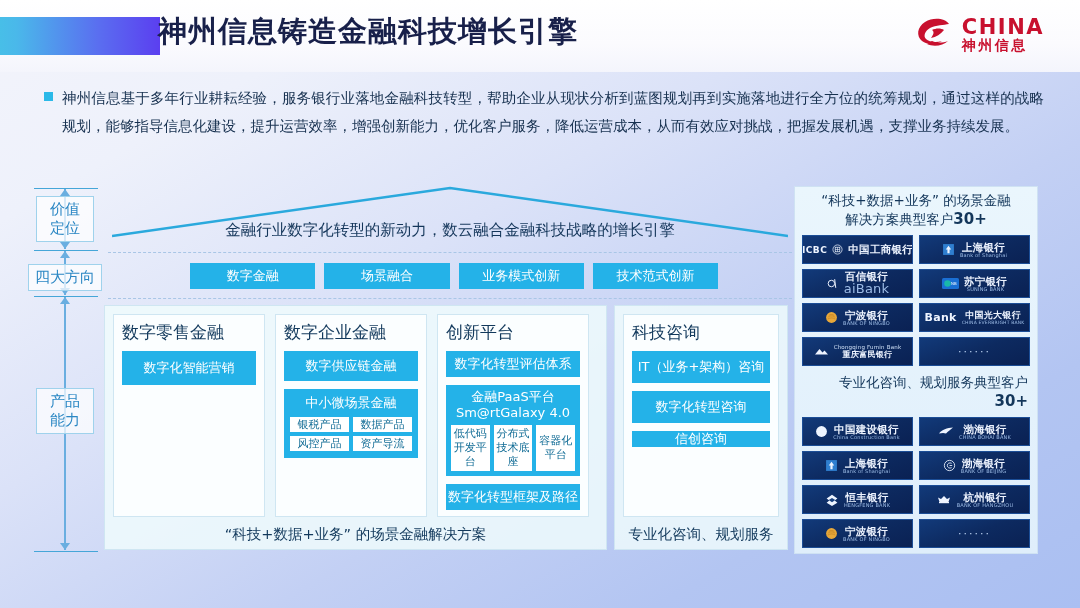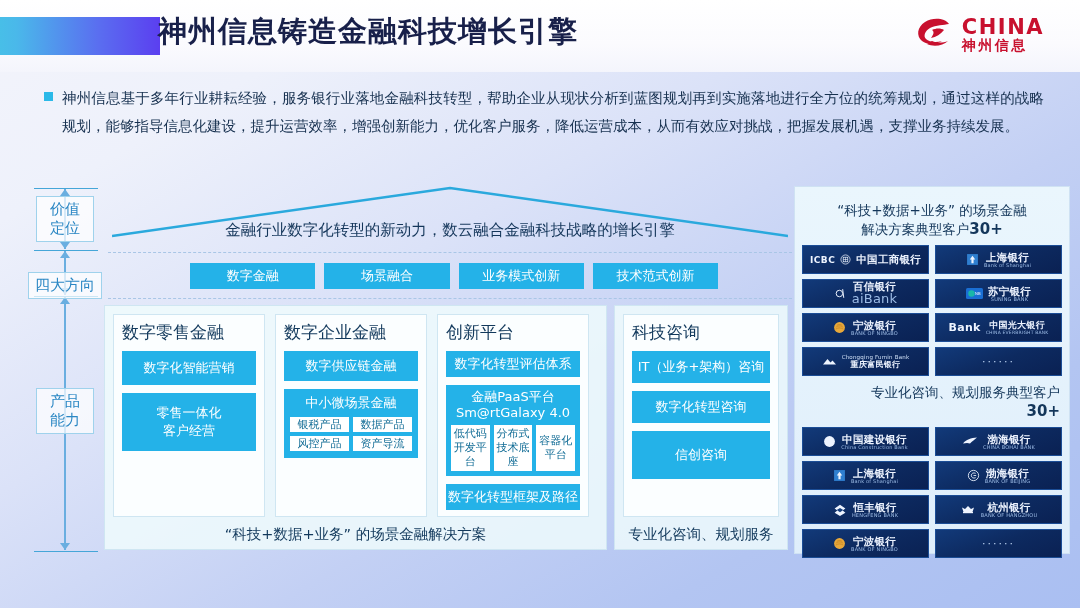--- a/index.html
+++ b/index.html
@@ -67,23 +67,23 @@
   #paas-grid { display:flex; gap:4px; margin-top:4px; }
   .paas-cell { flex:1; background:#ffffff; color:#106b95; font-size:11px; line-height:14px;
      text-align:center; padding:2px 1px; display:flex; align-items:center; justify-content:center; }
 
   #sme { background:#24b2e8; padding:5px 6px 7px; }
   #sme-title { color:#ffffff; font-size:13px; text-align:center; margin-bottom:5px; }
   #sme-grid { display:grid; grid-template-columns:1fr 1fr; gap:4px; }
   .sme-cell { background:#ffffff; color:#106b95; font-size:11px; text-align:center; padding:0 1px; }
 
   
-  #cust-panel { position:absolute; left:794px; top:186px; width:276px; height:368px;
+  #cust-panel { position:absolute; left:794px; top:186px; width:244px; height:368px;
      background:linear-gradient(180deg,#eaf6fd 0%,#dfeefb 100%); border:1px solid #cfe2f3;
-     padding:10px 7px; }
+     padding:0 7px; }
   .cust-head { font-size:13.5px; line-height:19px; color:#13365a; text-align:center; padding:4px 2px 6px; }
   .cust-head b { font-size:15px; }
   .logo-grid { display:grid; grid-template-columns:1fr 1fr; gap:5px 6px; }
   .logo-cell { height:29px; background:linear-gradient(160deg,#123a7a 0%,#0d2a60 50%,#0a2153 100%);
      border:1px solid #1b4d96; display:flex; align-items:center; justify-content:center; gap:5px;
      padding:0 4px; overflow:hidden; }
   .logo-cn { color:#eef4ff; font-size:10.5px; font-weight:bold; white-space:nowrap; letter-spacing:.3px; }
   .logo-en { color:#9dbce6; font-size:5px; white-space:nowrap; letter-spacing:.2px; }
   .logo-stack { display:flex; flex-direction:column; align-items:center; line-height:1.15; }
   .logo-mark-s { flex:none; display:flex; align-items:center; justify-content:center; }
@@ -119,21 +119,21 @@
 <div class="axis-line" style="top:551px;"></div>
 
 <div class="axis-arrow" style="top:189px; height:60px;"></div>
 <div class="axis-arrow" style="top:251px; height:44px;"></div>
 <div class="axis-arrow" style="top:297px; height:253px;"></div>
 
 <div class="axis-label" style="left:36px; top:196px; width:58px;">
   <div>价值</div>
   <div>定位</div>
 </div>
-<div class="axis-label" style="left:28px; top:272px; width:74px;">四大方向</div>
+<div class="axis-label" style="left:28px; top:264px; width:74px;">四大方向</div>
 <div class="axis-label" style="left:36px; top:388px; width:58px;">
   <div>产品</div>
   <div>能力</div>
 </div>
 
 <svg id="roof" viewBox="0 0 676 52" preserveAspectRatio="none">
   <polyline points="0,50 338,2 676,50" fill="none" stroke="#2aa9dd" stroke-width="2.5"></polyline>
 </svg>
 <div id="vision-text">金融行业数字化转型的新动力，数云融合金融科技战略的增长引擎</div>
 <div id="dash1"></div>
@@ -144,24 +144,20 @@
   <div class="pill">场景融合</div>
   <div class="pill">业务模式创新</div>
   <div class="pill">技术范式创新</div>
 </div>
 
 <div id="prod-left">
 
   <div class="col" style="left:8px; width:152px;">
     <div class="col-title">数字零售金融</div>
     <div class="blue-box" style="height:34px;">数字化智能营销</div>
-    <div class="blue-box" style="height:58px; flex-direction:column;">
-      <div>零售一体化</div>
-      <div>客户经营</div>
-    </div>
   </div>
 
   <div class="col" style="left:170px; width:152px;">
     <div class="col-title">数字企业金融</div>
     <div class="blue-box" style="height:30px;">数字供应链金融</div>
     <div id="sme">
       <div id="sme-title">中小微场景金融</div>
       <div id="sme-grid">
         <div class="sme-cell">银税产品</div>
         <div class="sme-cell">数据产品</div>
@@ -189,21 +185,21 @@
   </div>
 
   <div class="caption">“科技+数据+业务” 的场景金融解决方案</div>
 </div>
 
 <div id="prod-right">
   <div class="col" style="left:8px; width:156px;">
     <div class="col-title">科技咨询</div>
     <div class="blue-box" style="height:32px;">IT（业务+架构）咨询</div>
     <div class="blue-box" style="height:32px;">数字化转型咨询</div>
-    <div class="blue-box" style="height:48px;">信创咨询</div>
+    <div class="blue-box" style="height:16px;">信创咨询</div>
   </div>
   <div class="caption">专业化咨询、规划服务</div>
 </div>
 
 <div id="cust-panel">
 
   <div class="cust-head">
     <span>“科技+数据+业务” 的场景金融</span><br>
     <span>解决方案典型客户</span><b>30+</b>
   </div>

